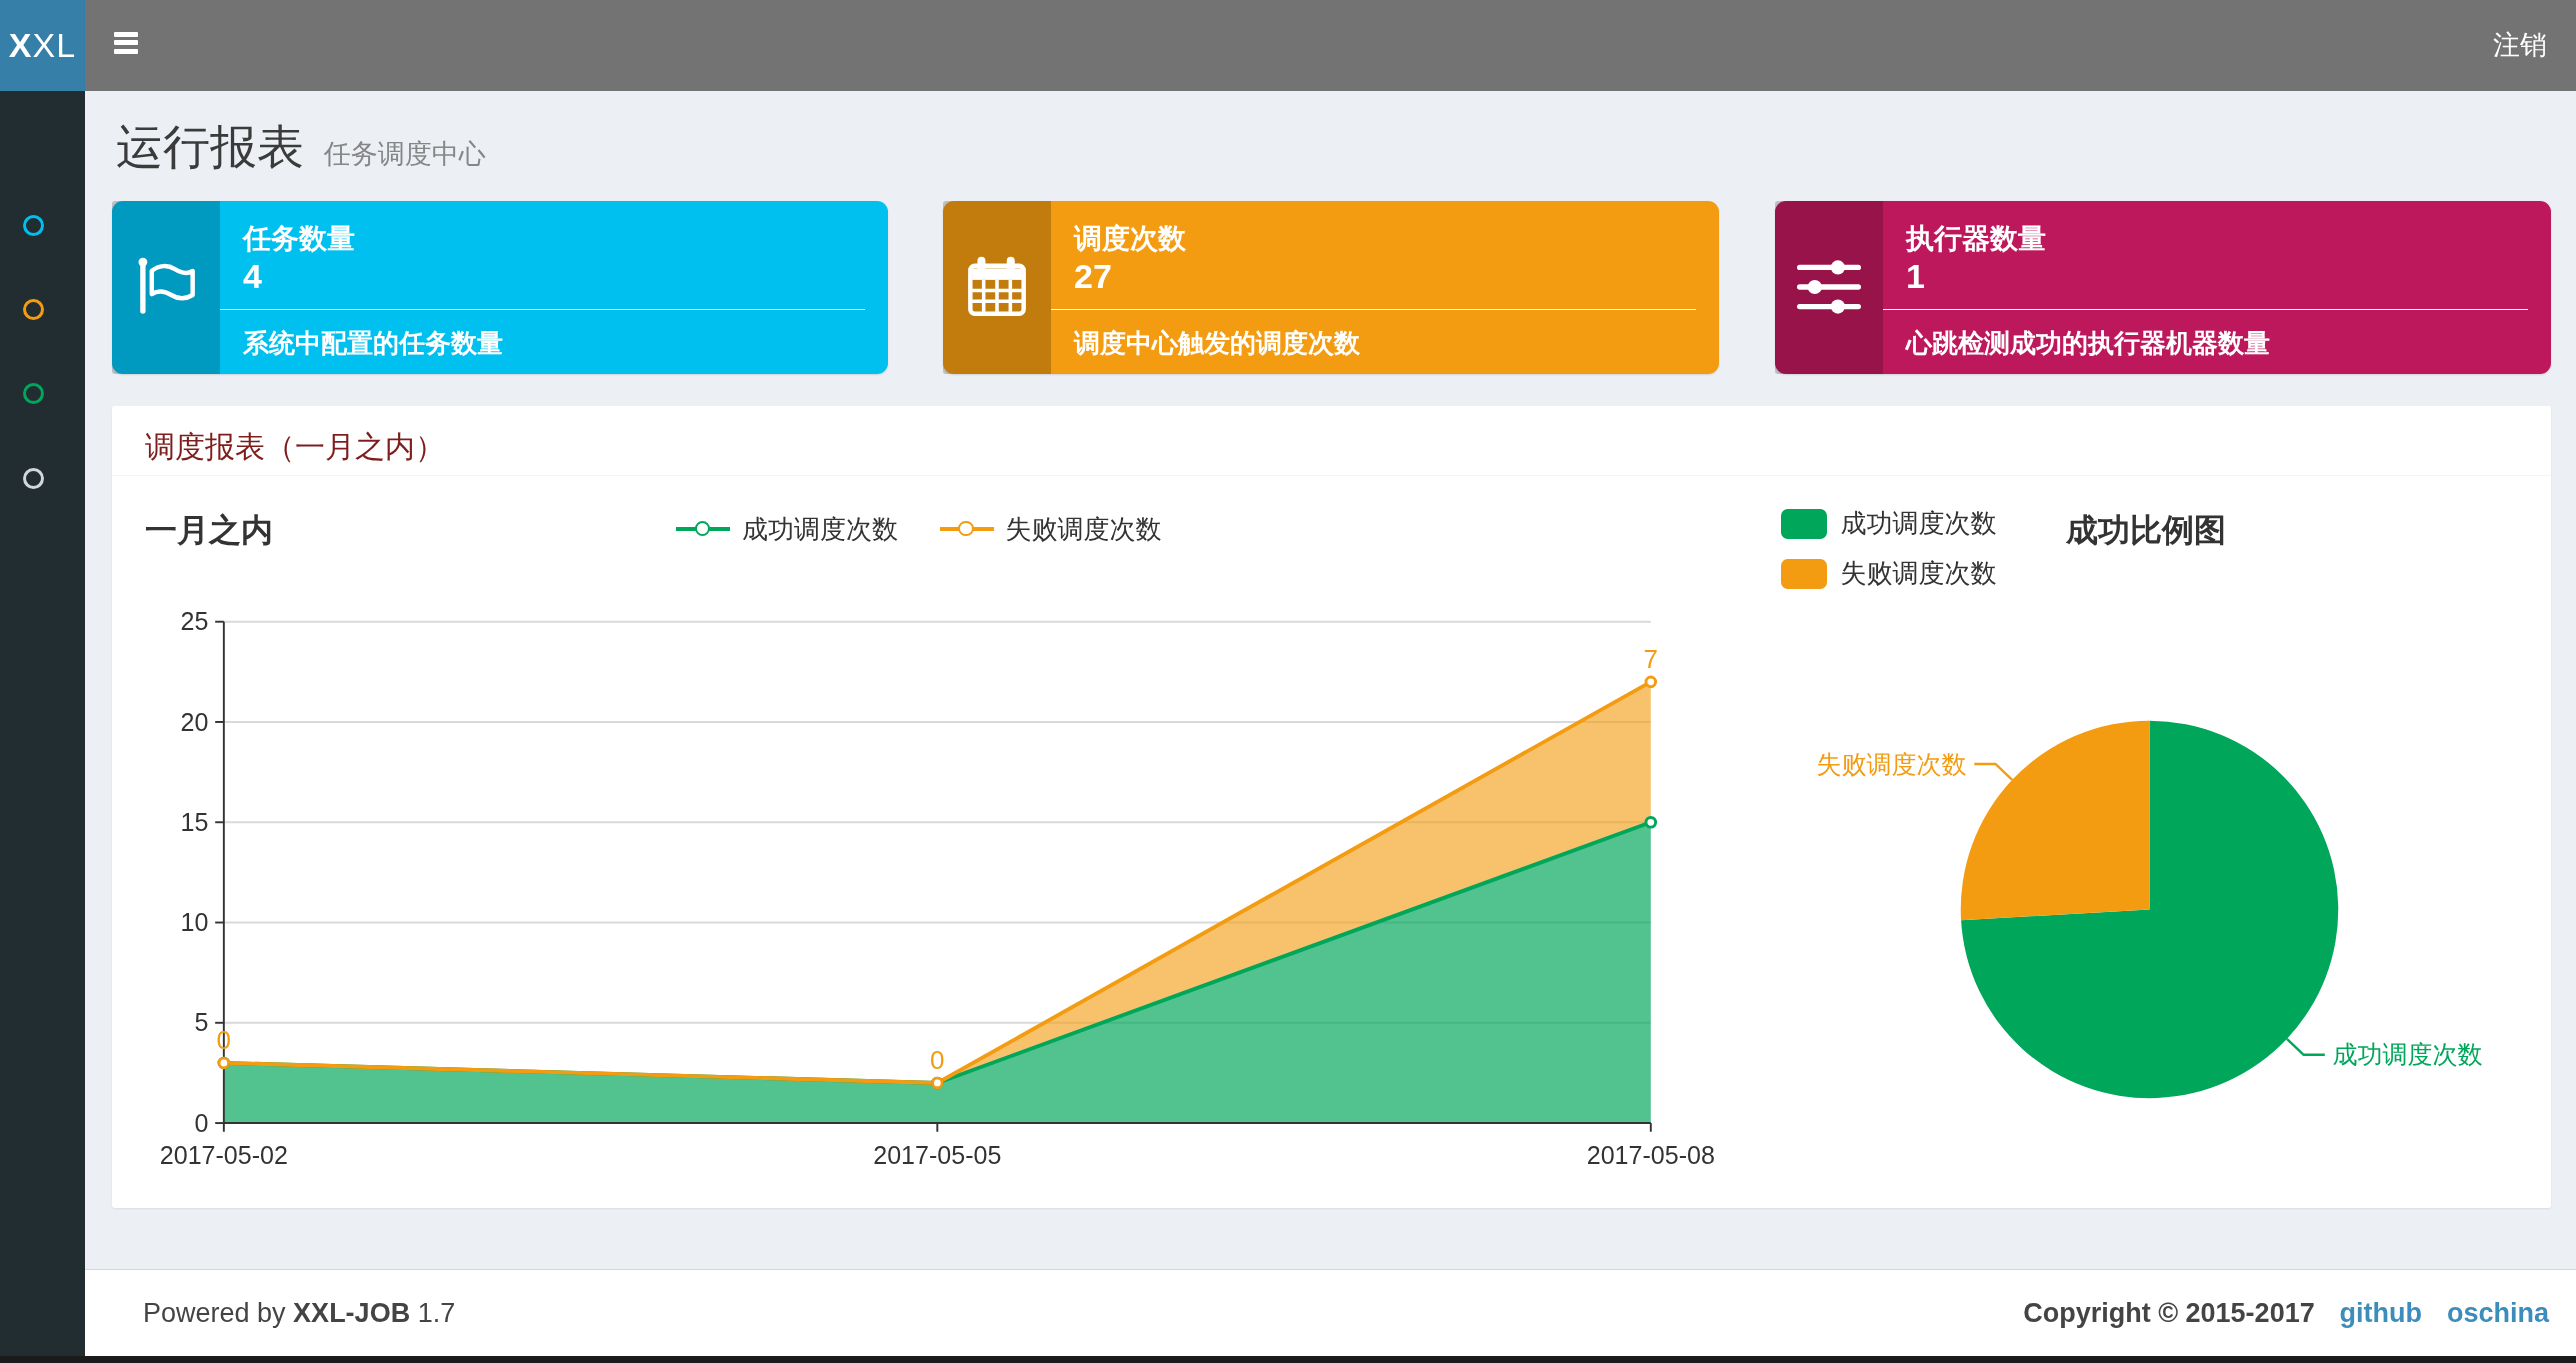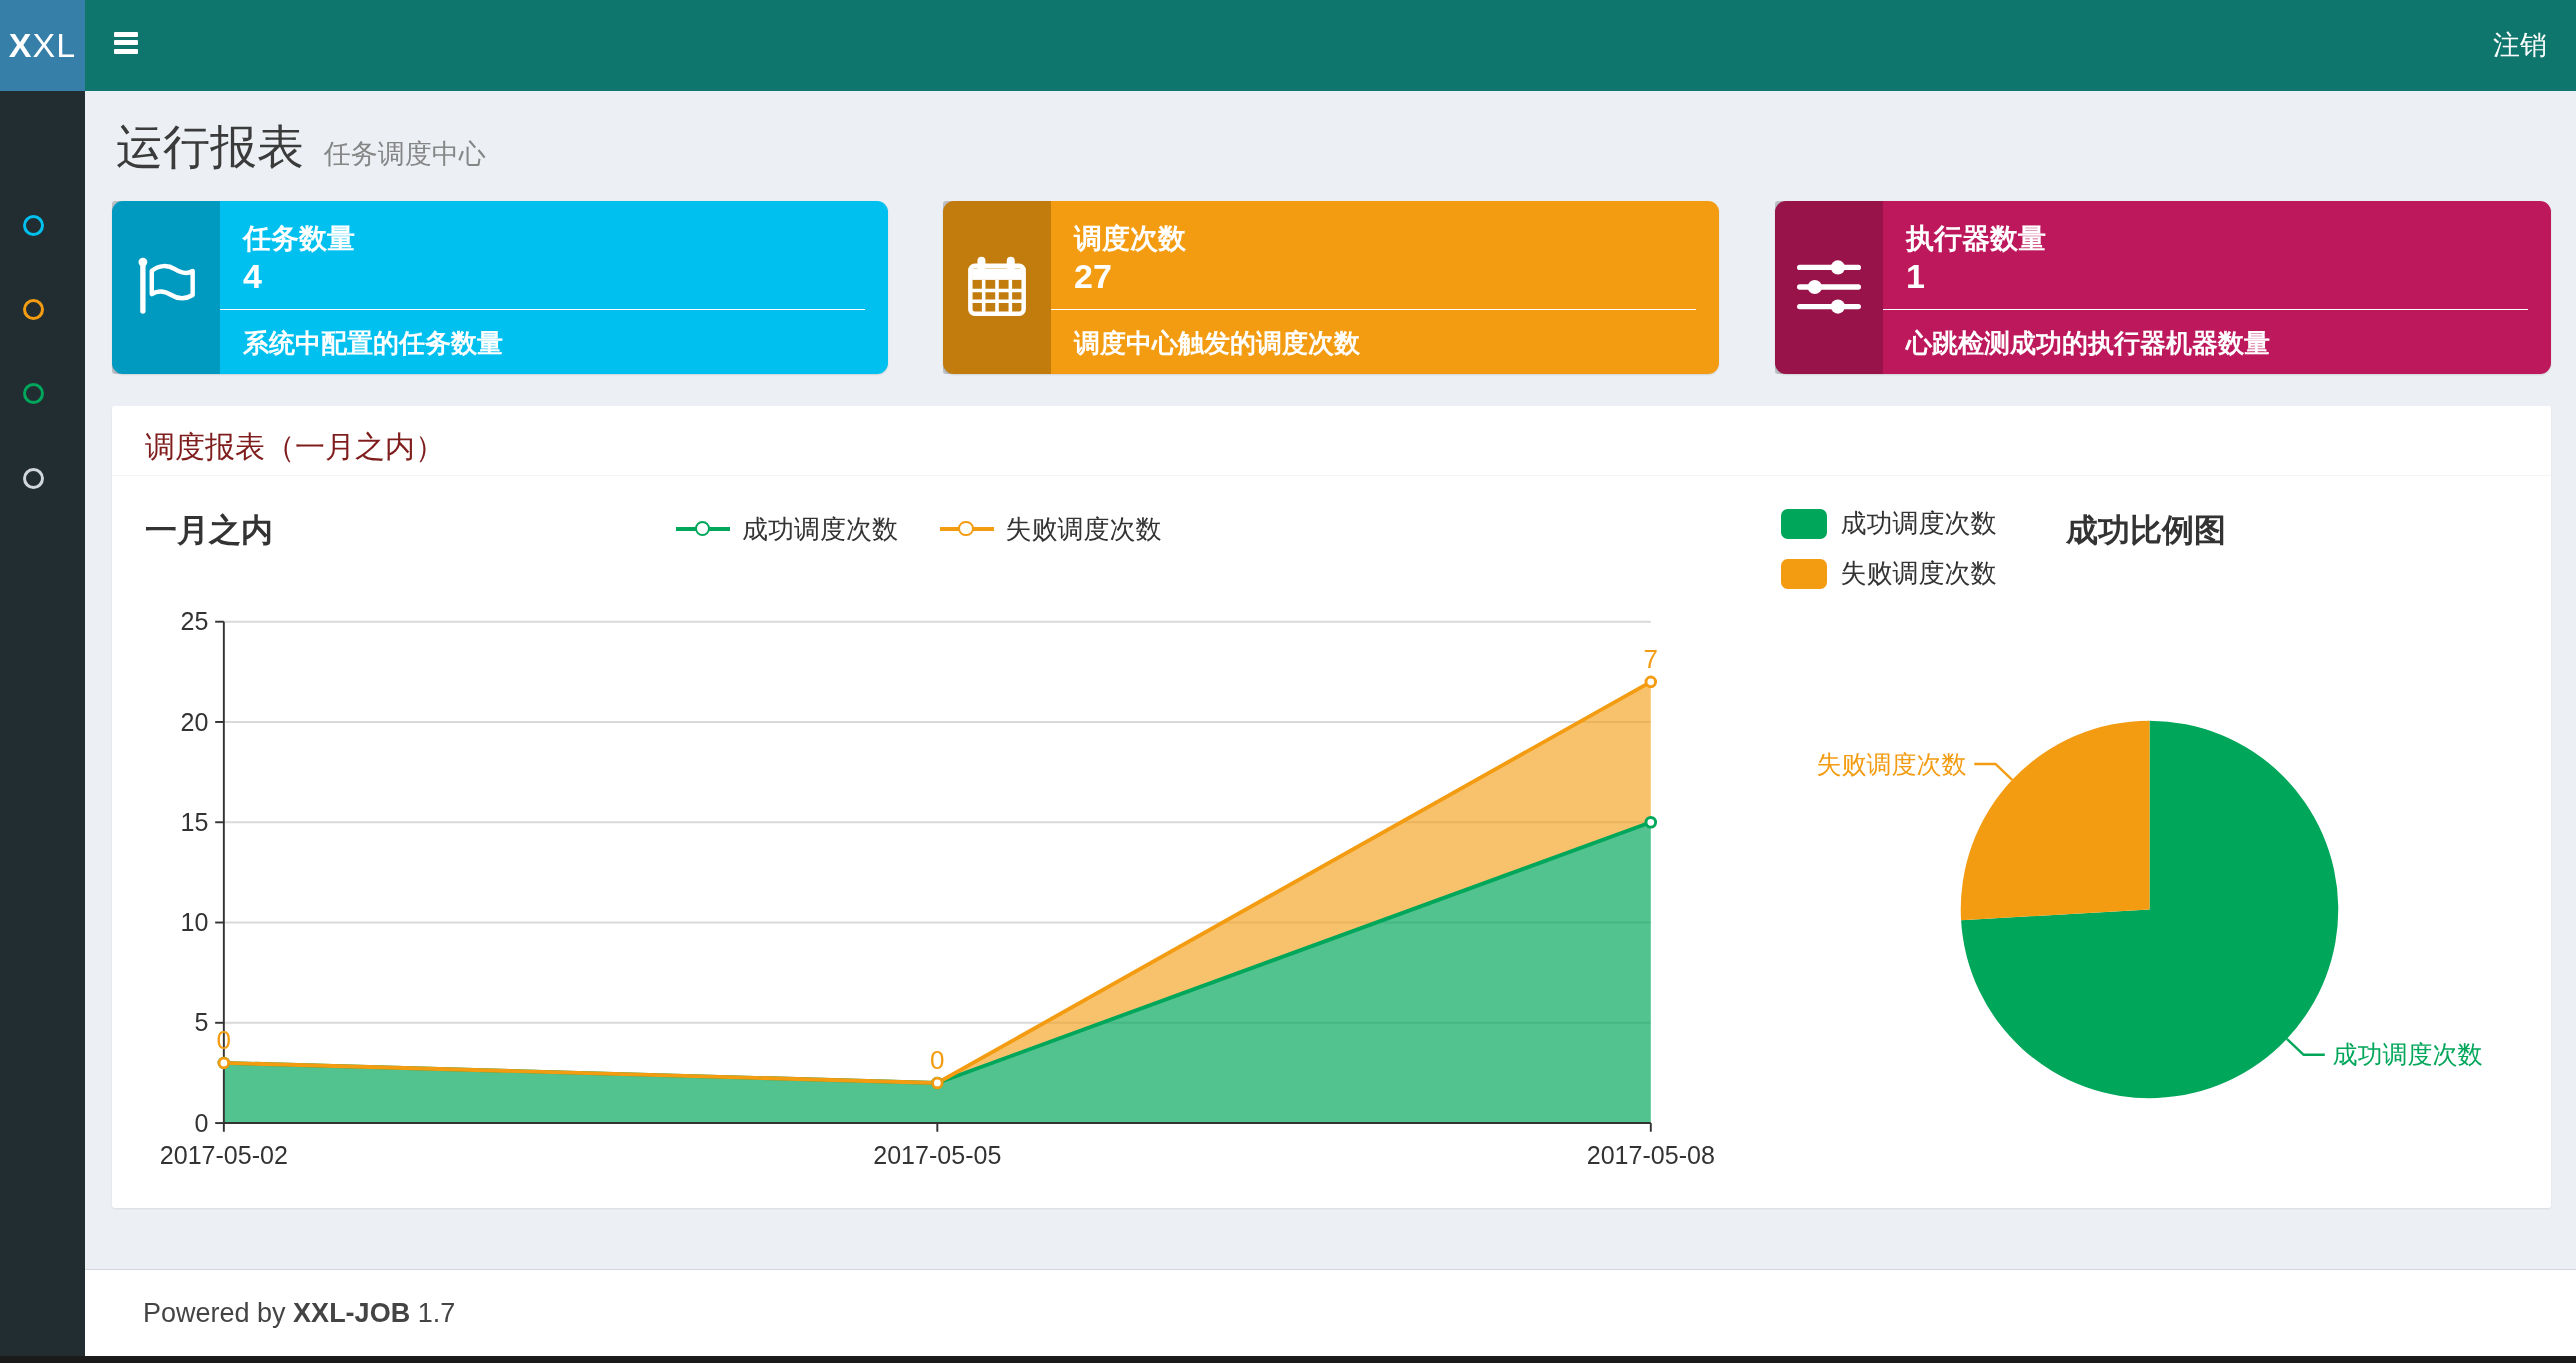--- a/index.html
+++ b/index.html
@@ -1,19 +1,19 @@
 <!DOCTYPE html>
 <html><head>
 <meta charset="utf-8">
 <style>
   html,body{margin:0;padding:0;width:2576px;height:1363px;overflow:hidden;
     background:#ecf0f5;font-family:"Liberation Sans","DejaVu Sans",sans-serif;color:#333;}
   .abs{position:absolute;}
   
-  #topbar{left:0;top:0;width:2576px;height:91px;background:#0f766e;}
+  #topbar{left:0;top:0;width:2576px;height:91px;background:#737373;}
   #logo{left:0;top:0;width:85px;height:91px;background:#367fa9;color:#fff;
     font-size:34px;line-height:91px;text-align:center;letter-spacing:1px;cursor:pointer;}
   #logo b{font-weight:700;}
   #hamburger{left:89px;top:0;width:77px;height:91px;cursor:pointer;}
   #hamburger .bar{position:absolute;left:25px;width:24px;height:4.8px;background:#fff;border-radius:1px;}
   #logout{right:0;top:0;height:91px;line-height:91px;padding:0 29px;color:#fff;font-size:27px;cursor:pointer;}
   
   #sidebar{left:0;top:91px;width:85px;height:1273px;background:#222d32;}
   .side-item{position:absolute;left:0;width:85px;height:85px;cursor:pointer;}
   .ring{position:absolute;left:23px;top:32px;width:15.4px;height:15.4px;border:3.9px solid #fff;border-radius:50%;}
@@ -225,16 +225,21 @@
       <text x="188.97779885392924" y="91.02683966887867" text-anchor="end" fill="#f39c12" font-size="26">失败调度次数</text>
     </svg>
 </div>
 
 <div class="abs" id="footer">
   <div id="footer-left">
     <span>Powered by</span>
     <b>XXL-JOB</b>
     <span>1.7</span>
   </div>
+  <div id="footer-right">
+    <b>Copyright © 2015-2017</b>
+    <span class="flink">github</span>
+    <span class="flink">oschina</span>
+  </div>
 </div>
 
 <div class="abs" id="bottom-strip"></div>
 
 
 </body></html>

